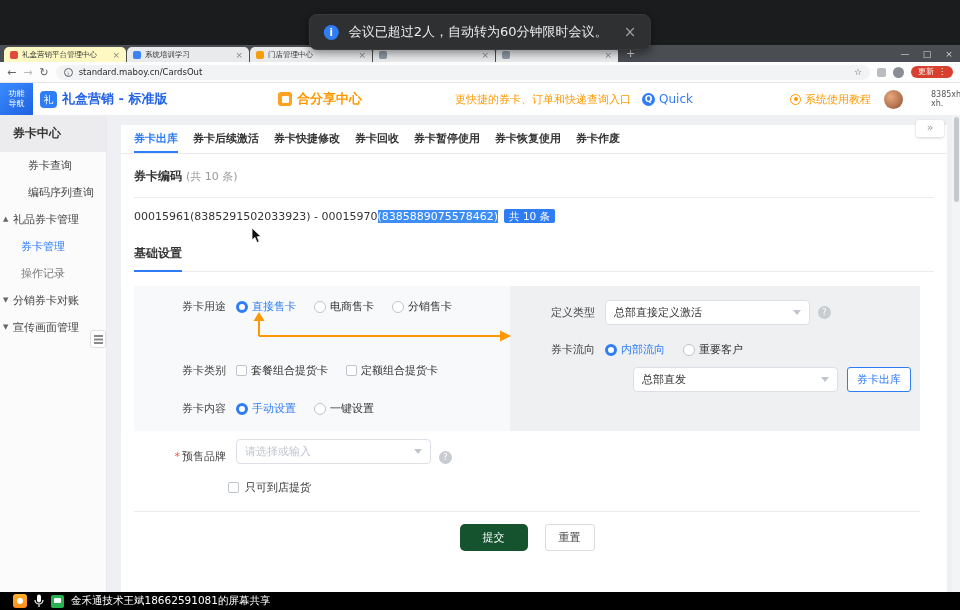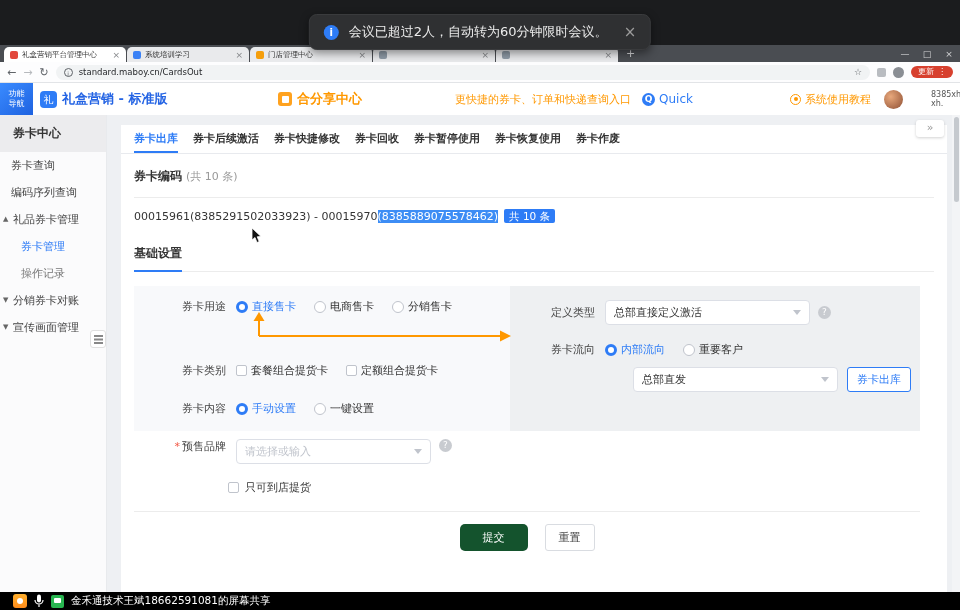--- a/index.html
+++ b/index.html
@@ -13,21 +13,21 @@
          box-shadow:0 3px 10px rgba(0,0,0,.45);white-space:nowrap;}
   .toast .info-ic{width:15px;height:15px;border-radius:50%;background:#2e7cf6;color:#fff;font-size:10px;font-weight:bold;
          text-align:center;line-height:15px;flex-shrink:0;}
   .toast .msg{color:#ececec;font-size:13px;}
   .toast .x{color:#9b9b9b;font-size:15px;margin-left:6px;cursor:default;}
 
   
   .tabbar{position:absolute;top:45px;left:0;width:960px;height:17px;background:#4a4d52;display:flex;align-items:flex-end;padding-left:4px;box-sizing:border-box;}
   .btab{display:flex;align-items:center;gap:4px;width:122px;height:15px;padding:0 6px;background:#e9eaec;
         border-radius:5px 5px 0 0;margin-right:1px;font-size:7.5px;color:#333;box-sizing:border-box;overflow:hidden;}
-  .btab.active{background:#ffffff;}
+  .btab.active{background:#fef9c3;}
   .btab .fav{width:8px;height:8px;border-radius:2px;flex-shrink:0;}
   .btab:nth-of-type(1) .fav{background:#e2483d;}
   .btab:nth-of-type(2) .fav{background:#3b82f6;}
   .btab:nth-of-type(3) .fav{background:#f59e0b;}
   .btab:nth-of-type(4) .fav{background:#8e9aa6;}
   .btab:nth-of-type(5) .fav{background:#8e9aa6;}
   .btab .tl{white-space:nowrap;overflow:hidden;text-overflow:ellipsis;flex:1;}
   .btab .tx{color:#85878a;font-size:9px;flex-shrink:0;}
   .newtab{color:#d6d7d9;font-size:11px;padding:0 7px;align-self:center;}
   .wctl{margin-left:auto;display:flex;gap:0;align-self:stretch;align-items:center;}
@@ -67,21 +67,21 @@
   .tut-ic:after{content:"";position:absolute;left:2.5px;top:2.5px;width:4px;height:4px;border-radius:50%;background:#ff9800;}
   .tut-t{color:#ff9800;font-size:11px;white-space:nowrap;}
   .userbox{position:absolute;left:884px;top:0;height:32px;display:flex;align-items:center;gap:4px;}
   .avatar{width:19px;height:19px;border-radius:50%;background:radial-gradient(circle at 35% 35%,#e8a87c,#8e4f33);}
   .uname{font-size:8px;color:#555;line-height:9.5px;margin-left:24px;}
 
   
   .appbody{position:absolute;top:115px;left:0;width:960px;height:477px;background:#eef0f3;}
   .sidebar{position:absolute;left:0;top:0;width:107px;height:477px;background:#fbfbfc;border-right:1px solid #e8eaed;box-sizing:border-box;}
   .sb-title{height:37px;line-height:37px;padding-left:13px;background:#ececee;font-size:12px;font-weight:bold;color:#333;}
-  .sb-item{height:27px;line-height:27px;padding-left:11px;font-size:11px;color:#444;white-space:nowrap;}
+  .sb-item{height:27px;line-height:27px;padding-left:28px;font-size:11px;color:#444;white-space:nowrap;}
   .sb-group{position:relative;height:27px;line-height:27px;padding-left:13px;font-size:11px;color:#444;white-space:nowrap;}
   .sb-group .mk{position:absolute;left:3px;top:0;font-size:7px;color:#666;}
   .sb-sub{padding-left:21px;}
   .sb-active{color:#2e7cf6;}
   .sb-dim{color:#777;}
   .sb-handle{position:absolute;left:90px;top:215px;width:16px;height:18px;background:#fff;border:1px solid #e0e0e0;
              border-radius:3px;box-sizing:border-box;}
   .sb-handle i{display:block;margin:4px auto 0;width:9px;height:1.5px;background:#888;box-shadow:0 3.5px 0 #888,0 7px 0 #888;}
 
   .content{position:absolute;left:107px;top:0;right:0;height:477px;}
@@ -119,21 +119,21 @@
   .check{width:11px;height:11px;border:1px solid #c0c4cc;border-radius:2px;background:#fff;box-sizing:border-box;flex-shrink:0;}
   .mt49{margin-top:49px;} .mt23{margin-top:23px;} .mt17{margin-top:17px;} .mt10{margin-top:10px;}
   .arrow-svg{position:absolute;left:115px;top:26px;overflow:visible;}
   .select{display:flex;align-items:center;justify-content:space-between;width:195px;height:25px;background:#fff;
           border:1px solid #dcdfe6;border-radius:4px;padding:0 8px;font-size:11px;color:#333;box-sizing:border-box;}
   .select.w205{width:205px;}
   .select .ph{color:#c0c4cc;}
   .chev{width:0;height:0;border-left:4px solid transparent;border-right:4px solid transparent;border-top:5px solid #c0c4cc;flex-shrink:0;}
   .help{width:13px;height:13px;border-radius:50%;background:#c8cbd0;color:#fff;font-size:9px;text-align:center;line-height:13px;margin-left:8px;flex-shrink:0;}
   .req{color:#f25643;margin-right:2px;}
-  .fb1{display:flex;align-items:flex-start;margin-top:8px;font-size:11px;color:#333;}
+  .fb1{display:flex;align-items:flex-end;margin-top:8px;font-size:11px;color:#333;}
   .fb2{display:flex;align-items:center;gap:6px;margin:16px 0 0 94px;font-size:11px;color:#333;}
   .addbtn{margin-left:9px;border:1px solid #2e7cf6;color:#2e7cf6;background:#fff;border-radius:3px;font-size:11px;padding:4px 9px;white-space:nowrap;}
 
   .submitbar{margin-top:16px;border-top:1px solid #ececec;padding-top:12px;display:flex;justify-content:center;gap:17px;}
   .btn-submit{background:#14532d;color:#fff;border:none;border-radius:5px;font-size:11px;padding:5px 23px;}
   .btn-reset{background:#fff;color:#444;border:1px solid #d9dce1;border-radius:3px;font-size:11px;padding:5px 13px;}
 
   .vscroll{position:absolute;right:0;top:0;width:8px;height:477px;background:#f3f4f6;}
   .vthumb{margin:2px 1.5px 0;height:85px;background:#c5c9ce;border-radius:3px;}
 

